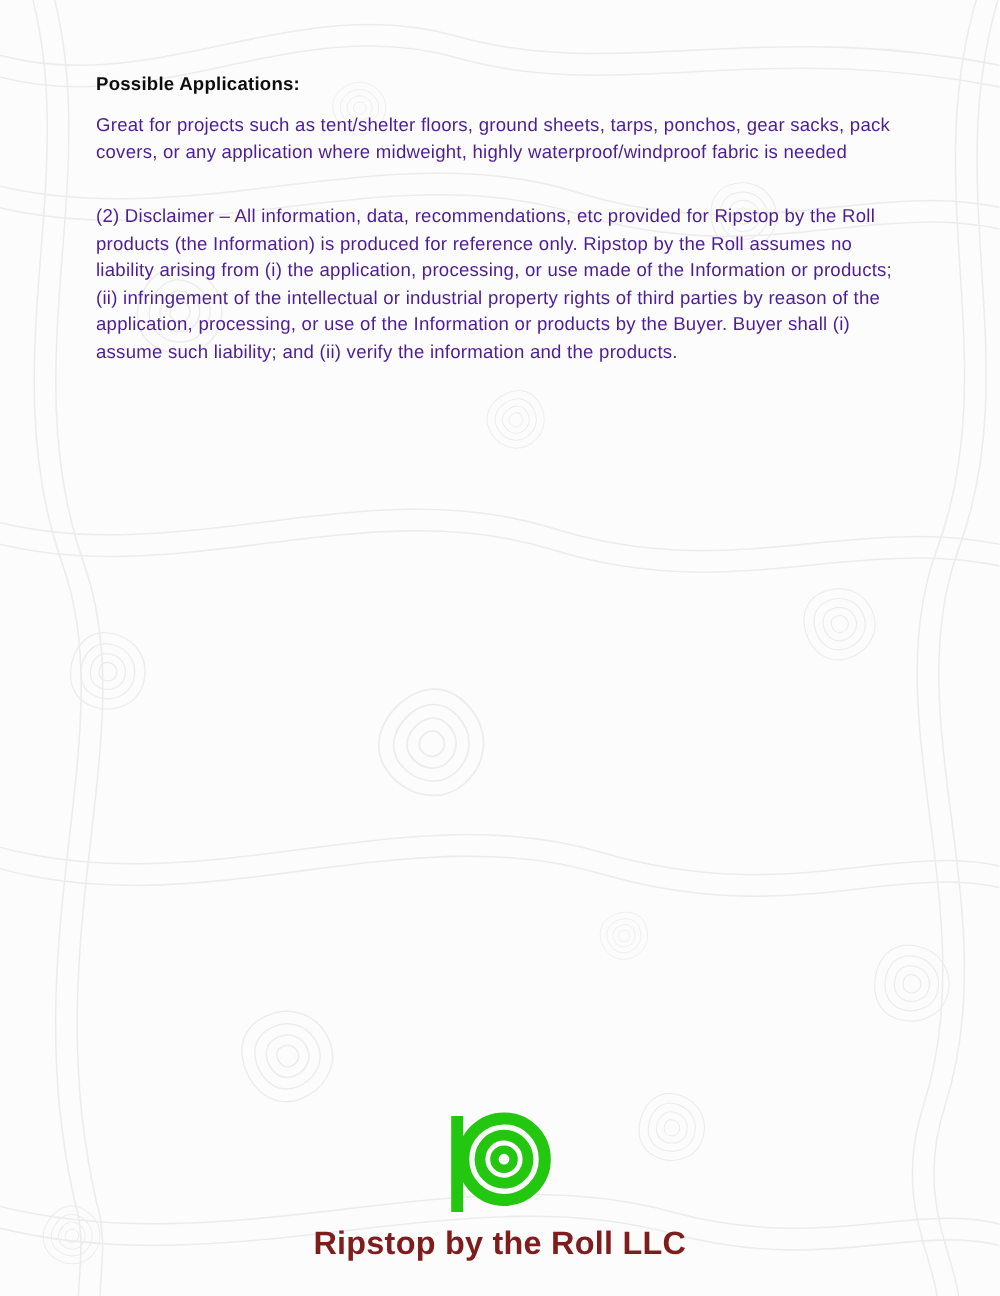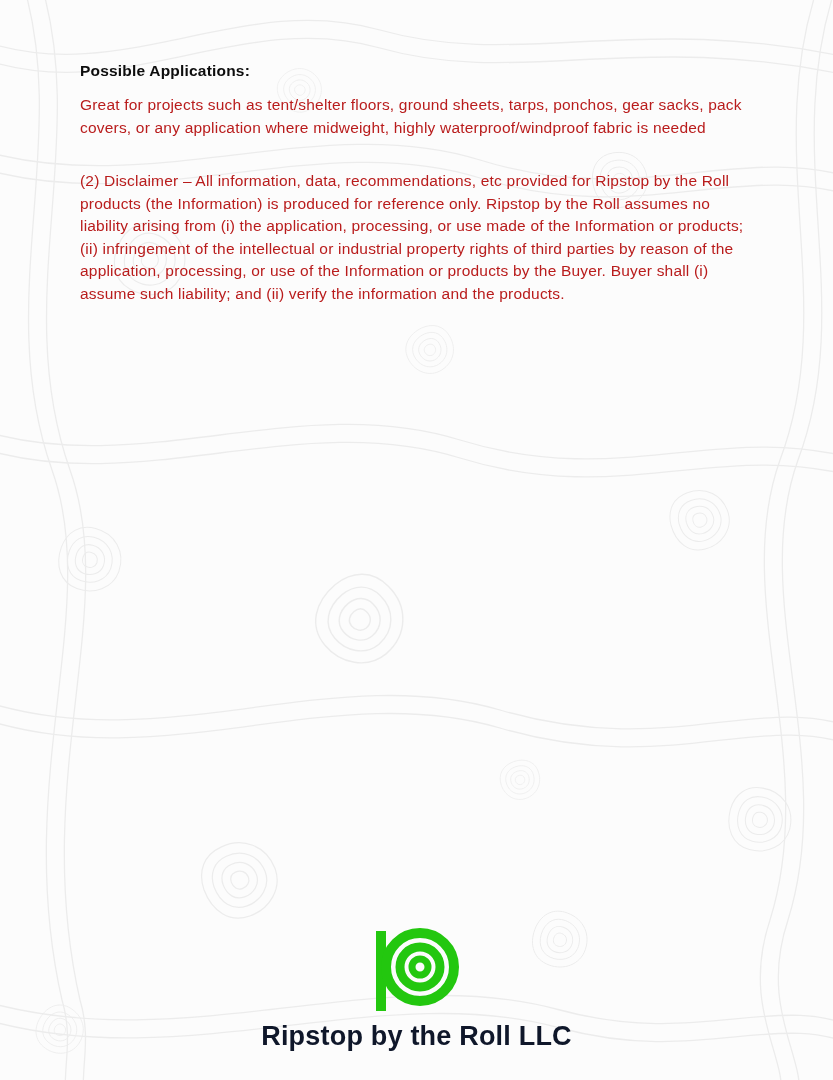--- a/index.html
+++ b/index.html
@@ -29,40 +29,40 @@
     color: #0d0d0d;
     letter-spacing: 0.2px;
     margin: 0 0 14px 0;
   }
   .para {
     font-size: 15.5px;
     line-height: 22.5px;
     letter-spacing: 0.2px;
     margin: 0 0 23px 0;
     max-width: 678px;
-    color: #b91c1c;
+    color: #4c1d95;
   }
   .para.gap { margin-bottom: 24px; }
   .footer {
     position: absolute;
     left: 0;
     right: 0;
     bottom: 28px;
     z-index: 1;
     text-align: center;
   }
   .logo-wrap {
     display: inline-block;
     line-height: 0;
   }
   .company-name {
     margin: 4px 0 0 0;
     font-size: 27px;
     font-weight: bold;
-    color: #0f172a;
+    color: #7f1d1d;
     letter-spacing: 0.2px;
   }
 </style>
 </head>
 <body>
 
 <div class="page">
 
   <svg class="topo" width="833" height="1080" viewBox="0 0 833 1080" xmlns="http://www.w3.org/2000/svg">
     <defs>

